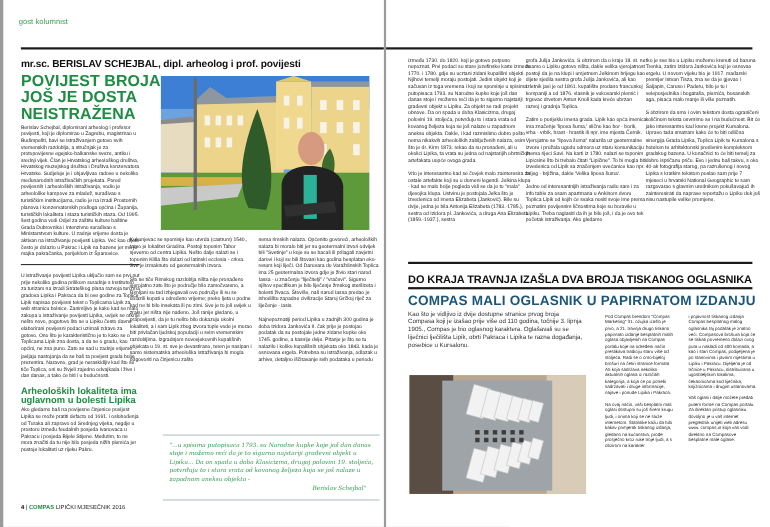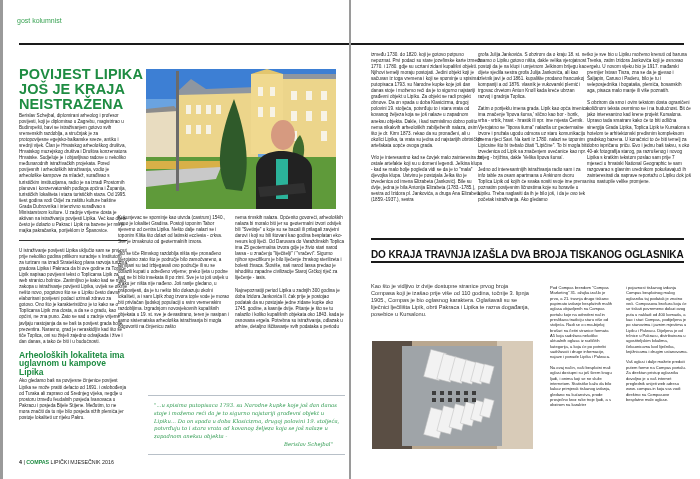--- a/index.html
+++ b/index.html
@@ -28,21 +28,22 @@
   .photo-rack{position:absolute;left:21px;top:341px;width:161px;height:108px;overflow:hidden;}
   .small-col{position:absolute;font-size:4.1px;line-height:5.35px;color:#222;}
   .small-col p{margin:0 0 5px 0;}
 </style>
 </head>
 <body>
 
 <div class="page" id="left-page">
   <div class="section-label">gost kolumnist</div>
   <div class="rule" style="left:16px;top:43px;width:330px;"></div>
-  <div class="headline">POVIJEST LIPIKA JOŠ JE KRAJA NEISTRAŽENA</div>
+  <div class="byline">mr.sc. BERISLAV SCHEJBAL, dipl. arheolog i prof. povijesti</div>
+  <div class="headline">POVIJEST BROJA JOŠ JE DOSTA NEISTRAŽENA</div>
 
   <div class="photo-man">
     <svg width="190" height="140" viewBox="0 0 190 140">
       <rect width="190" height="140" fill="#6aa3e0"></rect>
       <rect x="0" y="0" width="190" height="30" fill="#3d7fd4"></rect>
       <rect x="0" y="40" width="32" height="48" fill="#e8dcc0"></rect>
       <polygon points="0,40 28,37 32,42 0,44" fill="#8b8b8b"></polygon>
       <rect x="32" y="22" width="80" height="70" fill="#ecd58b"></rect>
       <polygon points="32,22 45,10 60,20 112,18 112,24 32,26" fill="#8e96a0"></polygon>
       <rect x="105" y="5" width="32" height="80" fill="#f0d98f"></rect>
@@ -80,21 +81,21 @@
       <rect x="130" y="90" width="12" height="40" fill="#2bb39a"></rect>
       <ellipse cx="137" cy="66" rx="12" ry="15" fill="#d69a80"></ellipse>
       <path d="M112 118 L158 114 L160 124 L114 128 Z" fill="#303030"></path>
     </svg>
   </div>
 
   <div class="col" style="left:16px;top:113px;width:108px;">
     <p>Berislav Schejbal, diplomirani arheolog i profesor povijesti, koji je diplomirao u Zagrebu, magistrirao u Budimpešti, bavi se istraživanjem gotovo svih vremenskih razdoblja, a stručnjak je za protopovijesne egejsko-balkanske sveze, antiku i srednji vijek. Član je Hrvatskog arheološkog društva, Hrvatskog muzejskog društva i Društva konzervatora Hrvatske. Sudjeluje je i objavljivao radove u nekoliko međunarodnih istraživačkih projekata. Pored povijesnih i arheoloških istraživanja, vodio je arheološke kampove za mladež, surađivao s turističkim institucijama, radio je na izradi Prostornih planova i konzervatorskih podloga općina i Županija, turističkih lokaliteta i staza turističkih staza. Od 1995. šest godina vodi Odjel za zaštitu kulture baštine Grada Dubrovnika i intenzivno surađivao s Ministarstvom kulture. U zadnje vrijeme dosta je aktivan na istraživanju povijesti Lipika. Već kao dijete često je dolazio u Pakrac i Lipik na bazene jer mu je majka pakračanka, porijeklom iz Španovice.</p>
     <div style="height:1px;background:#333;margin:0 0 7px 0;"></div>
     <p>U istraživanje povijesti Lipika uključio sam se prvi put prije nekoliko godina prilikom suradnje s Institutom za turizam na izradi Strateškog plana razvoja turizma gradova Lipika i Pakraca da bi ove godine za Toplice Lipik napisao povijesni tekst o Toplicama Lipik za web stranicu bolnice. Zanimljivo je kako kad se malo zakopa u istraživanje povijesti Lipika, uvijek se otkrije nešto novo, pogotovo što se u Lipiku često davno elaborirani povijesni podaci uzimali zdravo za gotovo. Ono što je karakteristično je to kako se o Toplicama Lipik zna dosta, a da se o gradu, kao općini, ne zna puno. Zato se sad u zadnje vrijeme javljaju nastojanja da se baš ta povijest grada bolje prezentira. Naravno, grad je neraskidljiv kad što se tiče Toplica, oni su živjeli zajedno odvajkada i žive i dan danas, a tako će biti i u budućnosti.</p>
-    <div class="subhead">Arheoloških lokaliteta ima uglavnom u kampove Lipika</div>
+    <div class="subhead">Arheoloških lokaliteta ima uglavnom u bolesti Lipika</div>
     <p>Ako gledamo baš na povijesne činjenice povijest Lipika se može pratiti defacto od 1691. i oslobođenja od Turaka ali zapravo od Srednjeg vijeka, negdje u prostoru između feudalnih posjeda Ivanovaca u Pakracu i posjeda Bijele Stijene. Međutim, to ne mora značiti da tu nije bilo posjeda nižih plemića jer postoje lokaliteti uz rijeku Pakru.</p>
   </div>
 
   <div class="col" style="left:115px;top:215px;width:112px;">
     <p>Kukunjevac se spominje kao utvrda (castrum) 1540., tamo je lokalitet Gradina. Postoji toponim Tabor sjeverno od centra Lipika. Nešto dalje nalazi se i toponim Kliša što dolazi od latinski ecclesia - crkva. Sve je izmaknuto od geotermalnih izvora.</p>
     <p>Što se tiče Rimskog razdoblja ništa nije pronađeno vjerojatno zato što je područje bilo zamočvareno, a Rimljani su tad izbjegavali ovo područje ili su se dolazili kupati u određeno vrijeme; preko ljeta u podne kad ne bi bilo insekata ili po zimi. Sve je to još uvijek u zraku jer ništa nije nađeno. Još ranije gledano, u prapovijesti, da je tu nešto bilo dokazuju okolni lokaliteti, a i sam Lipik zbog izvora tople vode je morao biti privlačan ljudskoj populaciji u svim vremenskim razdobljima. Izgradnjom novovjekovnih kupališnih objekata u 19. st. sve je devastirano, teren je nasipan i samo sistematska arheološka istraživanja bi mogla odgovoriti na činjenicu zašto</p>
   </div>
 
   <div class="col" style="left:232px;top:215px;width:110px;">
     <p>nema rimskih nalaza. Općenito govoreći, arheoloških nalaza bi moralo biti jer su geotermalni izvori odvijek bili "Svetinje" u koje su se bacali ili prilagali zavjetni darovi i koji su bili štovani kao godina besplatan eko-resurs koji liječi. Od Daruvara do Varaždinskih Toplica ima 25 geotermalna izvora gdje je živio stari narod Iassa - u značenju "liječitelji" / "vračevi". Sigurno njihov specifikum je bilo liječenje žrnskog sterilizeta i bolesti živaca. Štoviše, naš narod Iassa predao je ishodištu zapadne civilizacije Staroj Grčkoj riječ za liječenje - iasis.</p>
@@ -130,20 +131,21 @@
   </div>
 
   <div class="col" style="left:236px;top:52px;width:104px;">
     <p>tko je sve bio u Lipiku možemo krenuti od baruna Trenka, zatim Izidora Jankovića koji je osnovao ergelu. U novom vijeku bio je 1917. mađarski premijer Istvan Tisza, zna se da je gjevao i Šaljapin, Caruso i Paderu, bilo je tu i veleposjednika i bogataša, plemića, bosanskih aga, pisaca malo manje ili više poznatih.</p>
     <p>S obzirom da smo i ovim tekstom dosta ograničeni količinom teksta osvrnimo se i na budućnost. Bit će jako interesantno kad krene projekt Kursalona. Upravo tada smatram kako će to biti odlična sinergija Grada Lipika, Toplica Lipik te Kursalona s hotelom te arhitektonski predivnim kompleksom gradskog bazena. U konačnici to će biti temelj za dobro ispričanu priču. Evo i jednu baš takvu, s oko 40-ak fotografija starog, pa razrušenog i novog Lipika s kratkim tekstom poslao sam prije 7 mjeseci u hrvatski National Geographic te sam razgovarao s glavnim urednikom pokušavajući ih zainteresirati da naprave reportažu o Lipiku dok još nisu nastupile velike promjene.</p>
   </div>
 
   <div class="rule" style="left:20px;top:238px;width:313px;"></div>
   <div class="ad-kicker">DO KRAJA TRAVNJA  IZAŠLA DVA BROJA TISKANOG OGLASNIKA</div>
   <div class="rule" style="left:20px;top:261px;width:313px;height:1.5px;"></div>
+  <div class="ad-title">COMPAS MALI OGLASNIK U PAPIRNATOM IZDANJU</div>
   <div class="ad-lead">Kao što je vidljivo iz dvije dostupne stranice prvog broja Compasa koji je izašao prije više od 110 godina, točnije 3. lipnja 1905., Compas je bio oglasnog karaktera. Oglašavali su se liječnici lječilišta Lipik, obrti Pakraca i Lipika te razna događanja, posebice u Kursalonu.</div>
 
   <div class="photo-rack">
     <svg width="161" height="108" viewBox="0 0 161 108">
       <rect width="161" height="108" fill="#b9a78f"></rect>
       <rect x="0" y="0" width="40" height="108" fill="#5a4e44"></rect>
       <rect x="125" y="0" width="36" height="108" fill="#d8cbb8"></rect>
       <rect x="30" y="5" width="100" height="100" fill="#9fa4a8"></rect>
       <g fill="#f2f2f2" stroke="#bfbfbf" stroke-width="0.5">
         <rect x="55" y="10" width="16" height="28" transform="rotate(15 63 24)"></rect>

